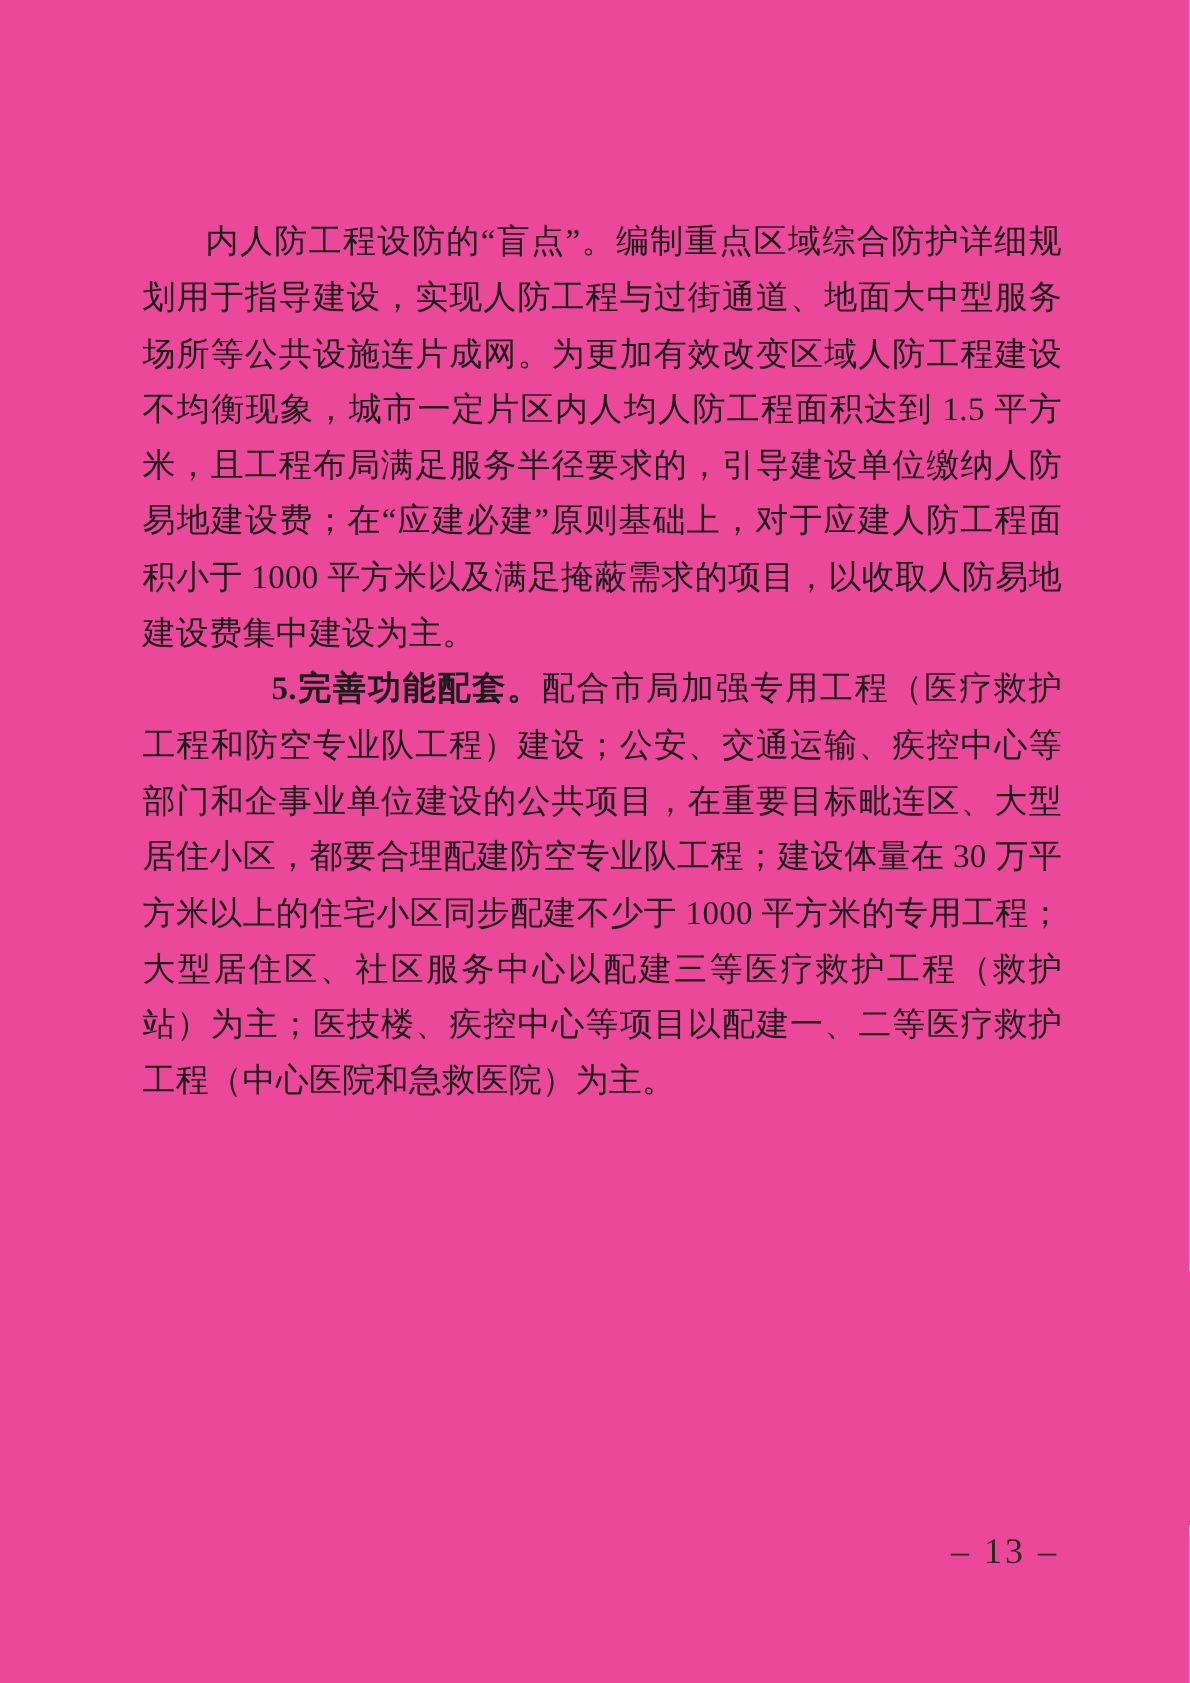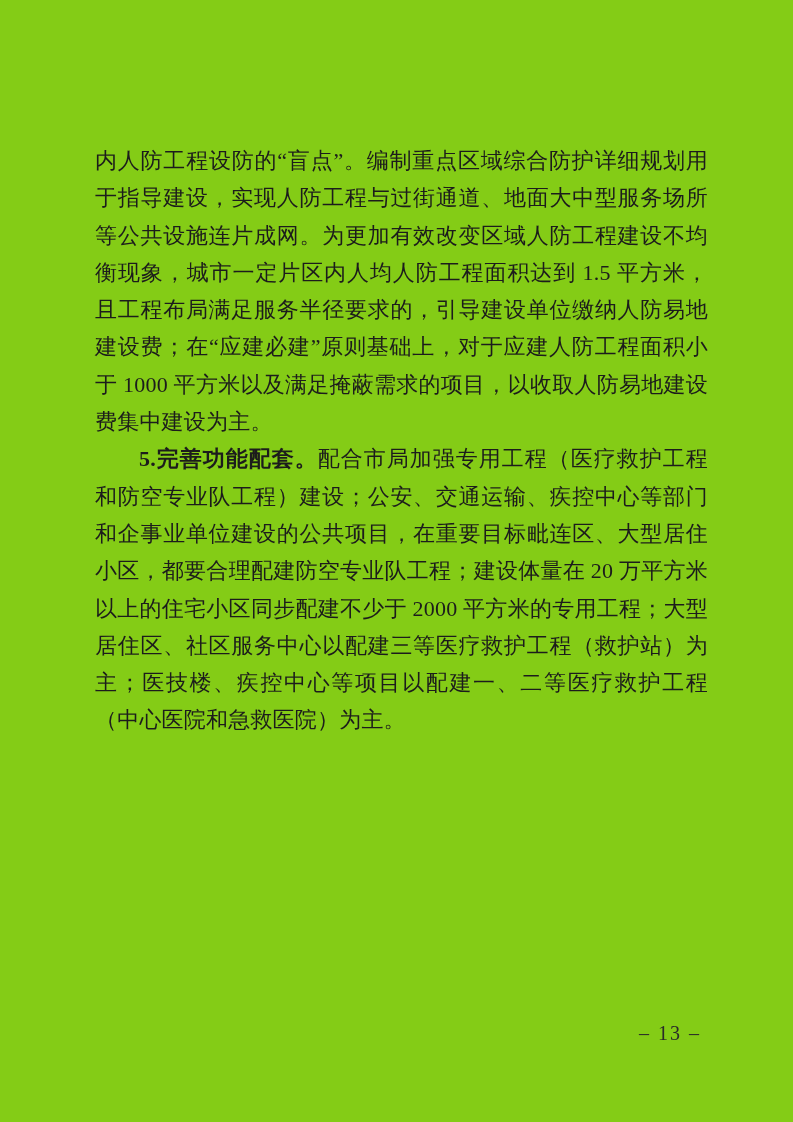--- a/index.html
+++ b/index.html
@@ -4,21 +4,21 @@
 <style>
   html, body {
     margin: 0;
     padding: 0;
     background: #ffffff;
   }
   .page {
     position: relative;
     width: 793px;
     height: 1122px;
-    background: #84cc16;
+    background: #ec4899;
     overflow: hidden;
     font-family: "Liberation Serif", "DejaVu Serif", serif;
     color: #1c1c1c;
   }
   .content {
     position: absolute;
     left: 95px;
     top: 142px;
     width: 613px;
   }
@@ -29,34 +29,35 @@
     text-align: justify;
     text-justify: inter-ideograph;
     letter-spacing: 0.2px;
     word-break: break-all;
   }
   .para.indent {
     text-indent: 2em;
   }
   .para .lead {
     font-weight: bold;
+    margin-left: 42px;
   }
   .page-number {
     position: absolute;
     left: 600px;
     top: 1022px;
     width: 140px;
     text-align: center;
-    font-size: 20px;
+    font-size: 24px;
     letter-spacing: 2px;
     color: #2a2a2a;
   }
 </style>
 </head>
 <body>
 
 <div class="page">
   <div class="content">
     <p class="para"><span class="lead"></span><span>内人防工程设防的“盲点”。编制重点区域综合防护详细规划用于指导建设，实现人防工程与过街通道、地面大中型服务场所等公共设施连片成网。为更加有效改变区域人防工程建设不均衡现象，城市一定片区内人均人防工程面积达到 1.5 平方米，且工程布局满足服务半径要求的，引导建设单位缴纳人防易地建设费；在“应建必建”原则基础上，对于应建人防工程面积小于 1000 平方米以及满足掩蔽需求的项目，以收取人防易地建设费集中建设为主。</span></p>
-    <p class="para indent"><span class="lead">5.完善功能配套。</span><span>配合市局加强专用工程（医疗救护工程和防空专业队工程）建设；公安、交通运输、疾控中心等部门和企事业单位建设的公共项目，在重要目标毗连区、大型居住小区，都要合理配建防空专业队工程；建设体量在 20 万平方米以上的住宅小区同步配建不少于 2000 平方米的专用工程；大型居住区、社区服务中心以配建三等医疗救护工程（救护站）为主；医技楼、疾控中心等项目以配建一、二等医疗救护工程（中心医院和急救医院）为主。</span></p>
+    <p class="para indent"><span class="lead">5.完善功能配套。</span><span>配合市局加强专用工程（医疗救护工程和防空专业队工程）建设；公安、交通运输、疾控中心等部门和企事业单位建设的公共项目，在重要目标毗连区、大型居住小区，都要合理配建防空专业队工程；建设体量在 30 万平方米以上的住宅小区同步配建不少于 1000 平方米的专用工程；大型居住区、社区服务中心以配建三等医疗救护工程（救护站）为主；医技楼、疾控中心等项目以配建一、二等医疗救护工程（中心医院和急救医院）为主。</span></p>
   </div>
   <div class="page-number">– 13 –</div>
 </div>
 
 </body></html>

